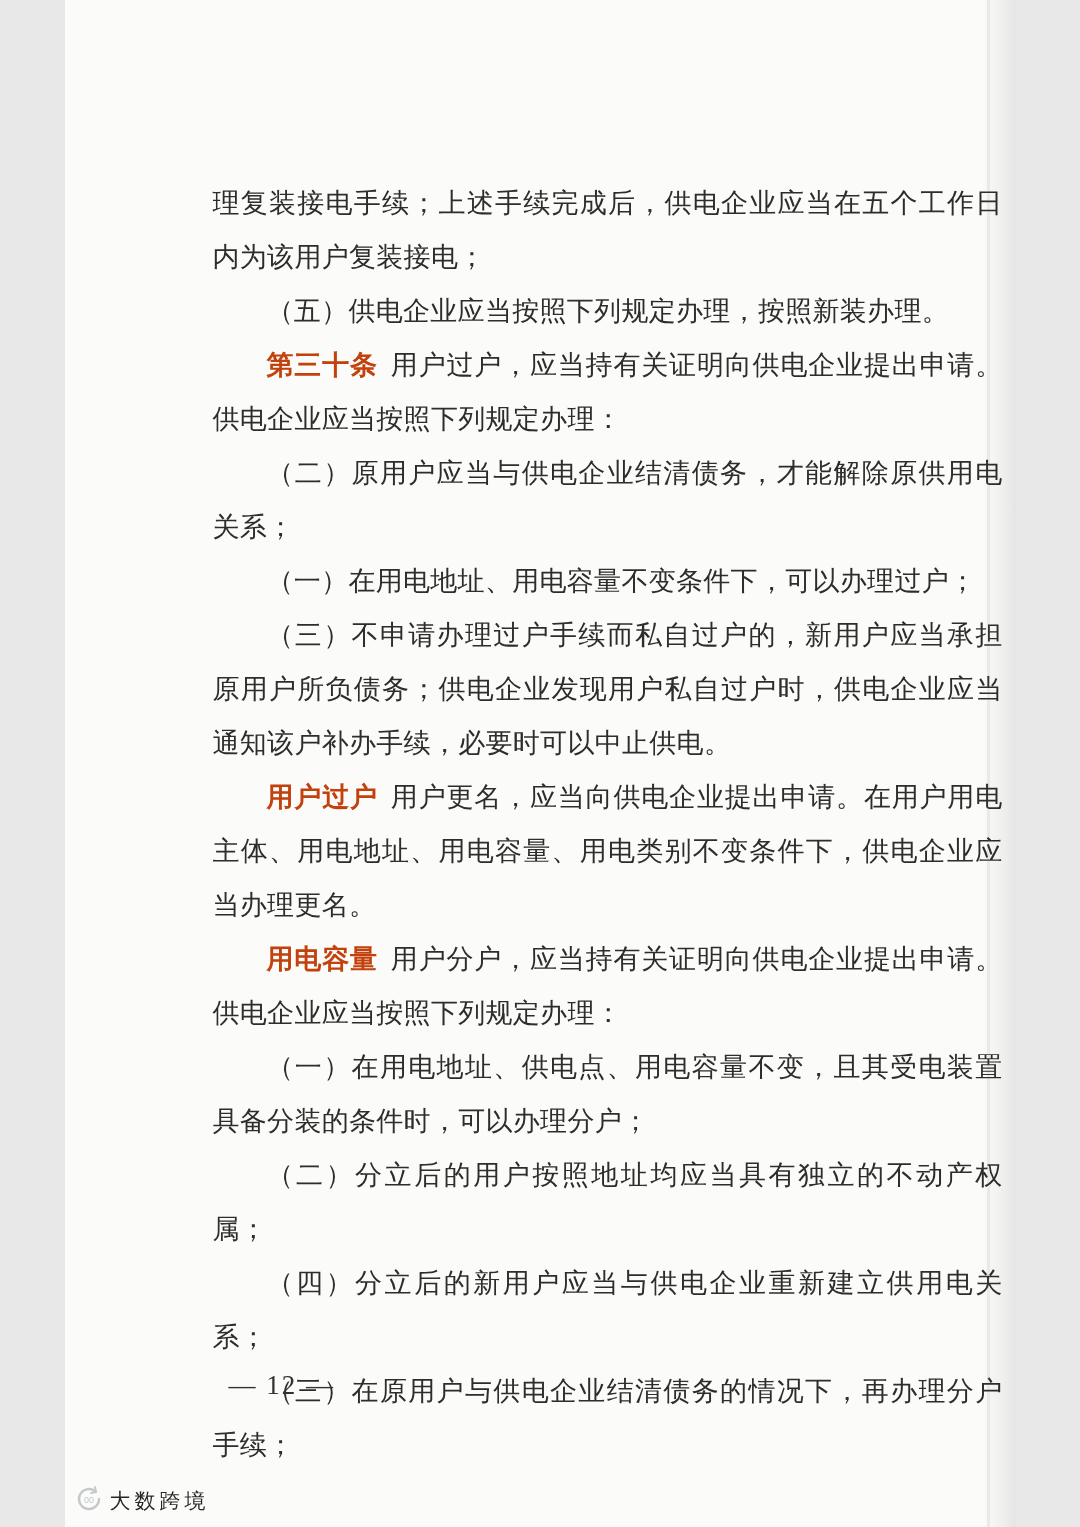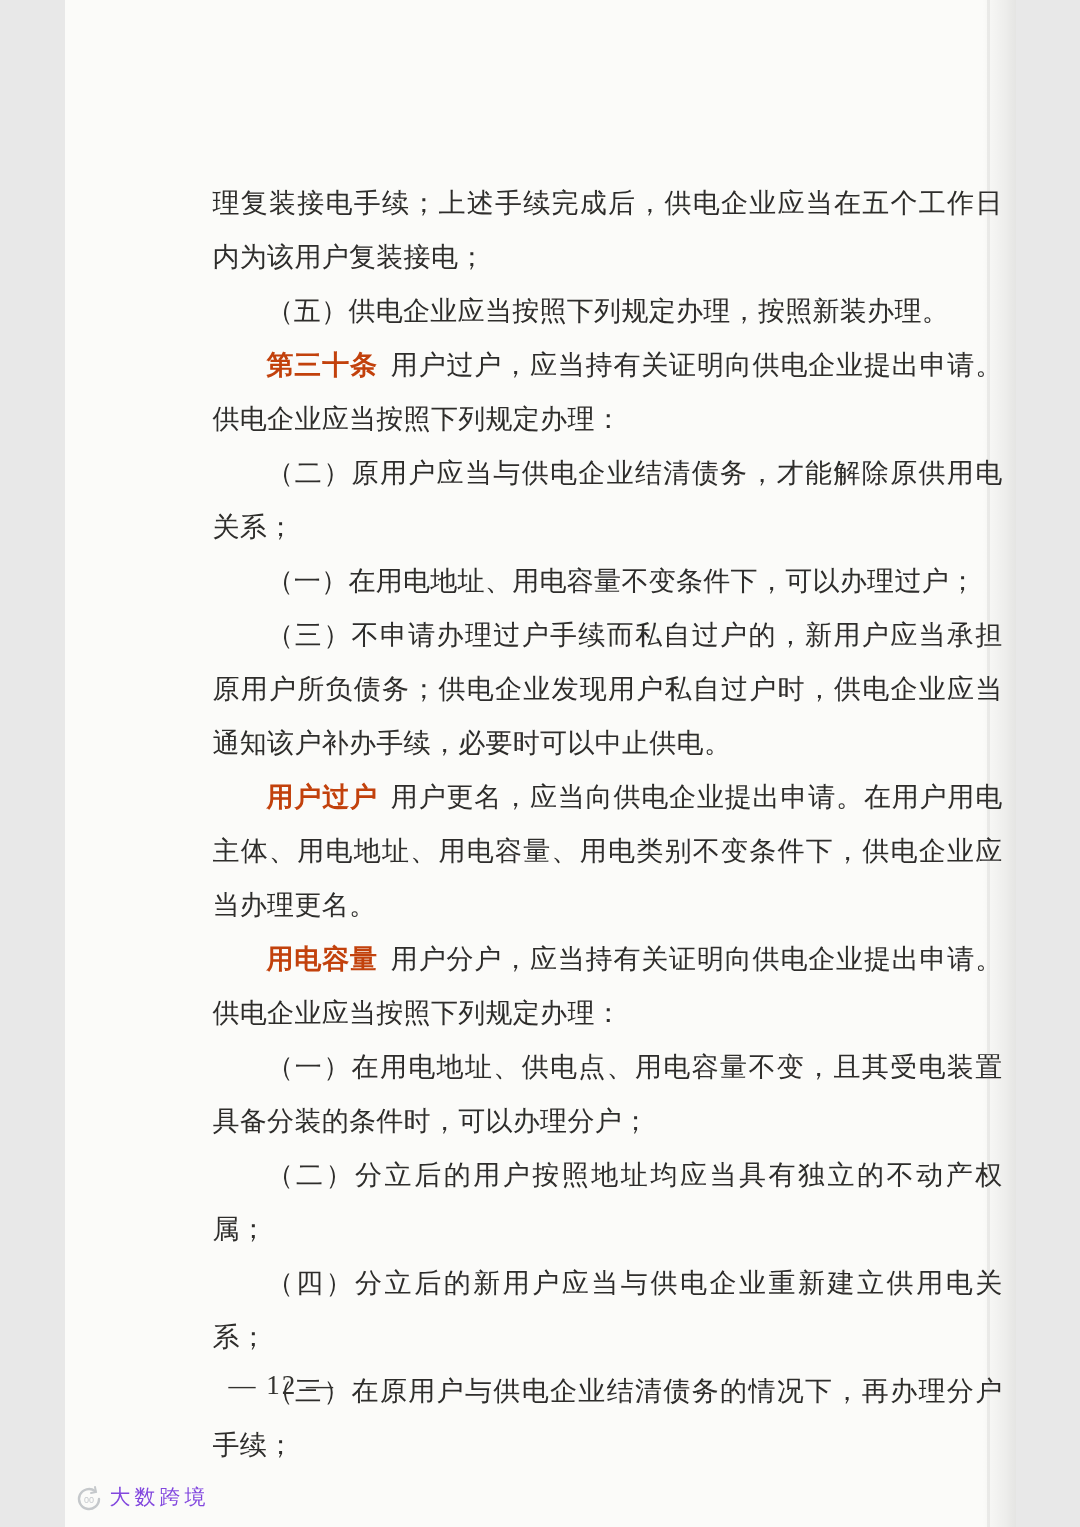--- a/index.html
+++ b/index.html
@@ -60,35 +60,35 @@
     font-size: 27px;
     line-height: 40px;
     letter-spacing: 2px;
     color: #33322f;
   }
   .watermark {
     position: absolute;
     left: 8px;
     bottom: 12px;
     display: flex;
-    align-items: flex-start;
+    align-items: flex-end;
     gap: 5px;
     opacity: 0.85;
     pointer-events: none;
   }
   .watermark .wm-icon {
     width: 32px;
     height: 32px;
     display: inline-block;
   }
   .watermark .wm-text {
     font-family: "Liberation Sans", "DejaVu Sans", sans-serif;
     font-size: 21px;
     letter-spacing: 4px;
-    color: #6d28d9;
+    color: #000000;
     text-shadow: 0 0 1px rgba(255,255,255,0.9);
   }
 </style>
 </head>
 <body>
 
 <div class="page">
 
   <div class="content">
 

